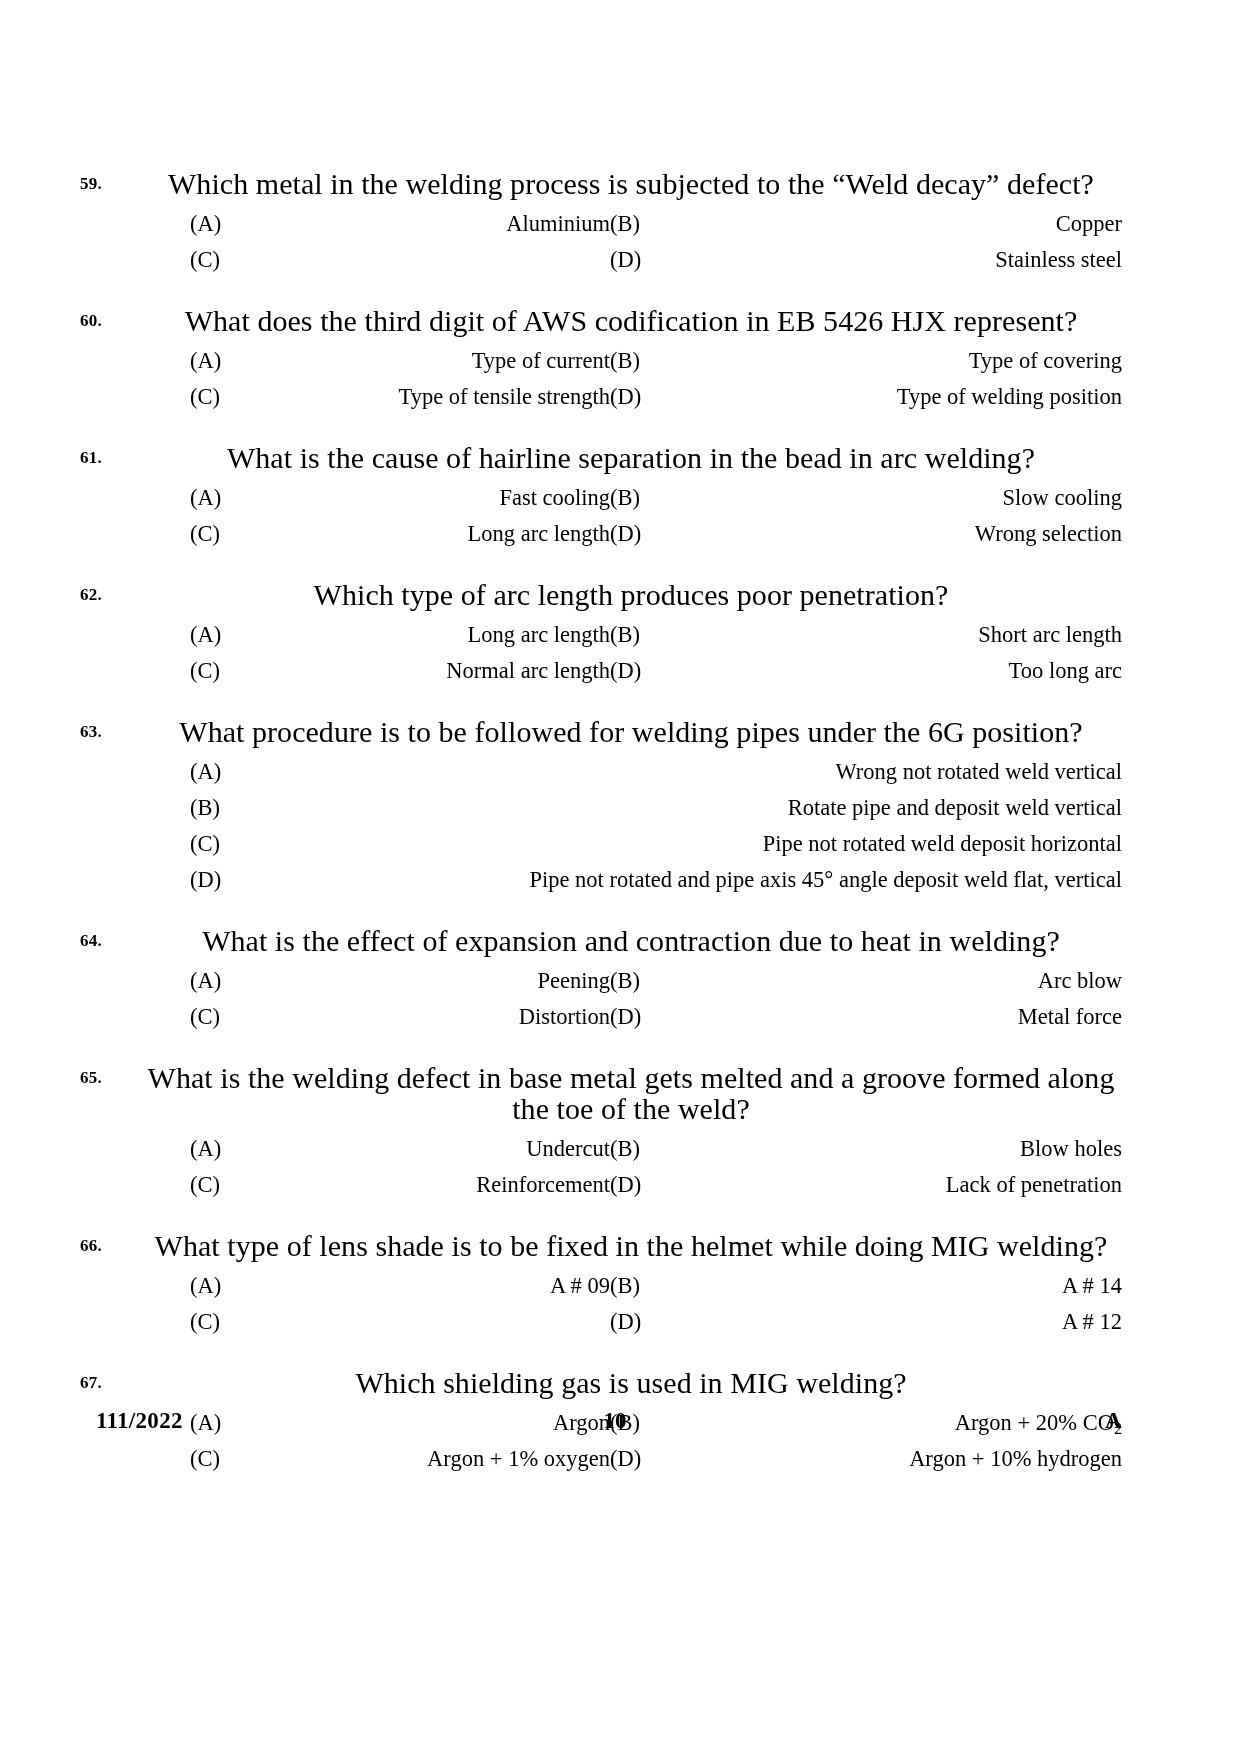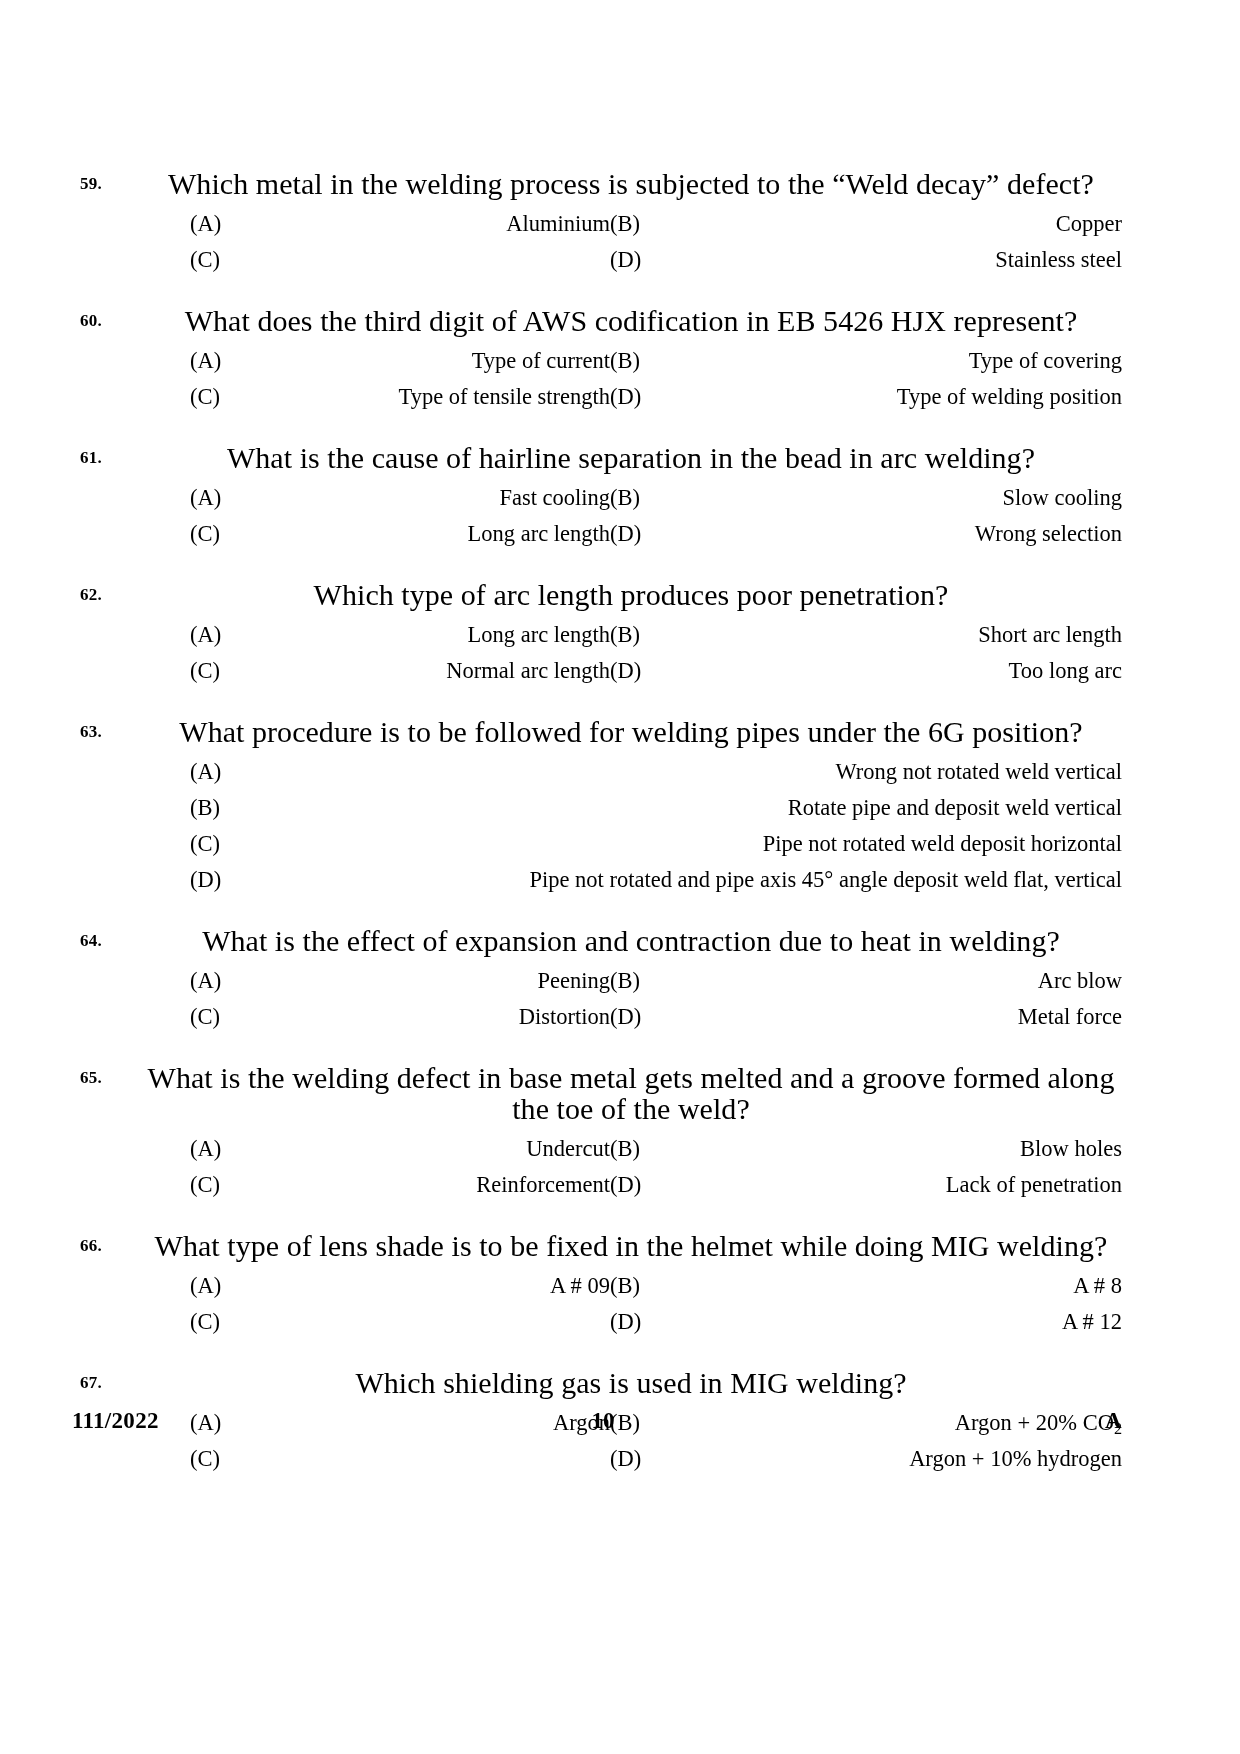--- a/index.html
+++ b/index.html
@@ -83,21 +83,21 @@
   .opts.one-col .opt-val {
     white-space: normal;
   }
   sub {
     font-size: 0.72em;
     line-height: 0;
     vertical-align: -0.22em;
   }
   .footer {
     position: absolute;
-    left: 72px;
+    left: 96px;
     right: 118px;
     bottom: 320px;
     display: flex;
     align-items: baseline;
     font-weight: bold;
     font-size: 23px;
   }
   .footer-left {
     flex: 0 0 auto;
     letter-spacing: 0.3px;
@@ -289,21 +289,21 @@
           <div class="q-num">66.</div>
           <div class="q-text">What type of lens shade is to be fixed in the helmet while doing MIG welding?</div>
         </div>
         <div class="opts two-col">
           <div class="opt">
             <span class="opt-key">(A)</span>
             <span class="opt-val">A # 09</span>
           </div>
           <div class="opt">
             <span class="opt-key">(B)</span>
-            <span class="opt-val">A # 8</span>
+            <span class="opt-val">A # 14</span>
           </div>
           <div class="opt">
             <span class="opt-key">(C)</span>
           </div>
           <div class="opt">
             <span class="opt-key">(D)</span>
             <span class="opt-val">A # 12</span>
           </div>
         </div>
       </div>
@@ -316,20 +316,21 @@
           <div class="opt">
             <span class="opt-key">(A)</span>
             <span class="opt-val">Argon</span>
           </div>
           <div class="opt">
             <span class="opt-key">(B)</span>
             <span class="opt-val"><span>Argon + 20% CO</span><sub>2</sub></span>
           </div>
           <div class="opt">
             <span class="opt-key">(C)</span>
+            <span class="opt-val">Argon + 1% oxygen</span>
           </div>
           <div class="opt">
             <span class="opt-key">(D)</span>
             <span class="opt-val">Argon + 10% hydrogen</span>
           </div>
         </div>
       </div>
     </div>
 
   <div class="footer">

